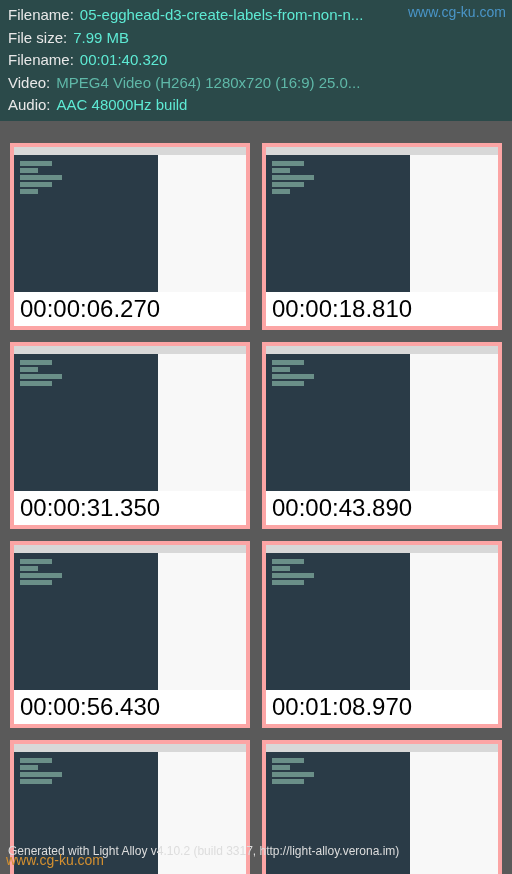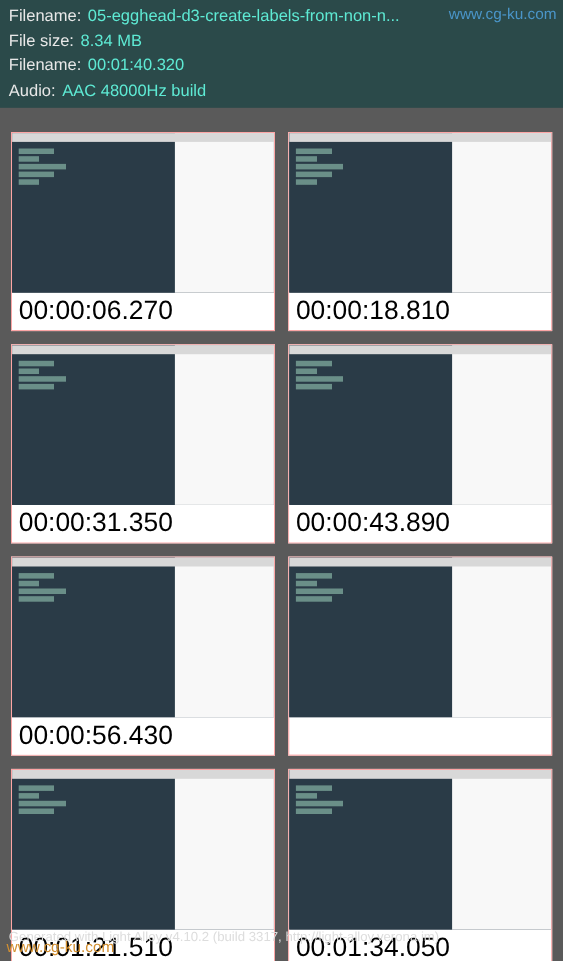--- a/index.html
+++ b/index.html
@@ -33,21 +33,21 @@
       font-size: 14px;
     }
     .thumbnails {
       display: grid;
       grid-template-columns: 1fr 1fr;
       gap: 12px;
       padding: 22px 10px 10px;
     }
     .thumb {
       background: #fff;
-      border: 1px solid #fca5a5;
+      border: 4px solid #fca5a5;
     }
     .thumb-img {
       background: #2b3d4a;
       height: 145px;
       position: relative;
       display: flex;
     }
     .thumb-img::before {
       content: "";
       position: absolute;
@@ -102,27 +102,31 @@
 </head>
 <body>
 
 <div class="header">
   <div class="header-row">
     <span class="label">Filename:</span>
     <span class="value-yellow">05-egghead-d3-create-labels-from-non-n...</span>
   </div>
   <div class="header-row">
     <span class="label">File size:</span>
-    <span class="value-yellow">8.34 MB</span>
+    <span class="value-yellow">7.99 MB</span>
   </div>
   <div class="header-row">
     <span class="label">Filename:</span>
     <span class="value-yellow">00:01:40.320</span>
   </div>
   <div class="header-row">
+    <span class="label">Video:</span>
+    <span class="value-teal">MPEG4 Video (H264) 1280x720 (16:9) 25.0...</span>
+  </div>
+  <div class="header-row">
     <span class="label">Audio:</span>
     <span class="value-yellow">AAC 48000Hz build</span>
   </div>
 </div>
 
 <div class="watermark-top">www.cg-ku.com</div>
 
 <div class="thumbnails">
   <div class="thumb">
     <div class="thumb-img">
@@ -189,20 +193,21 @@
   <div class="thumb">
     <div class="thumb-img">
       <div class="code-pane">
           <div class="code-line"></div>
           <div class="code-line short"></div>
           <div class="code-line long"></div>
           <div class="code-line"></div>
         </div>
       <div class="browser-pane"></div>
     </div>
+    <div class="timestamp">00:01:08.970</div>
   </div>
   <div class="thumb">
     <div class="thumb-img">
       <div class="code-pane">
           <div class="code-line"></div>
           <div class="code-line short"></div>
           <div class="code-line long"></div>
           <div class="code-line"></div>
         </div>
       <div class="browser-pane"></div>

